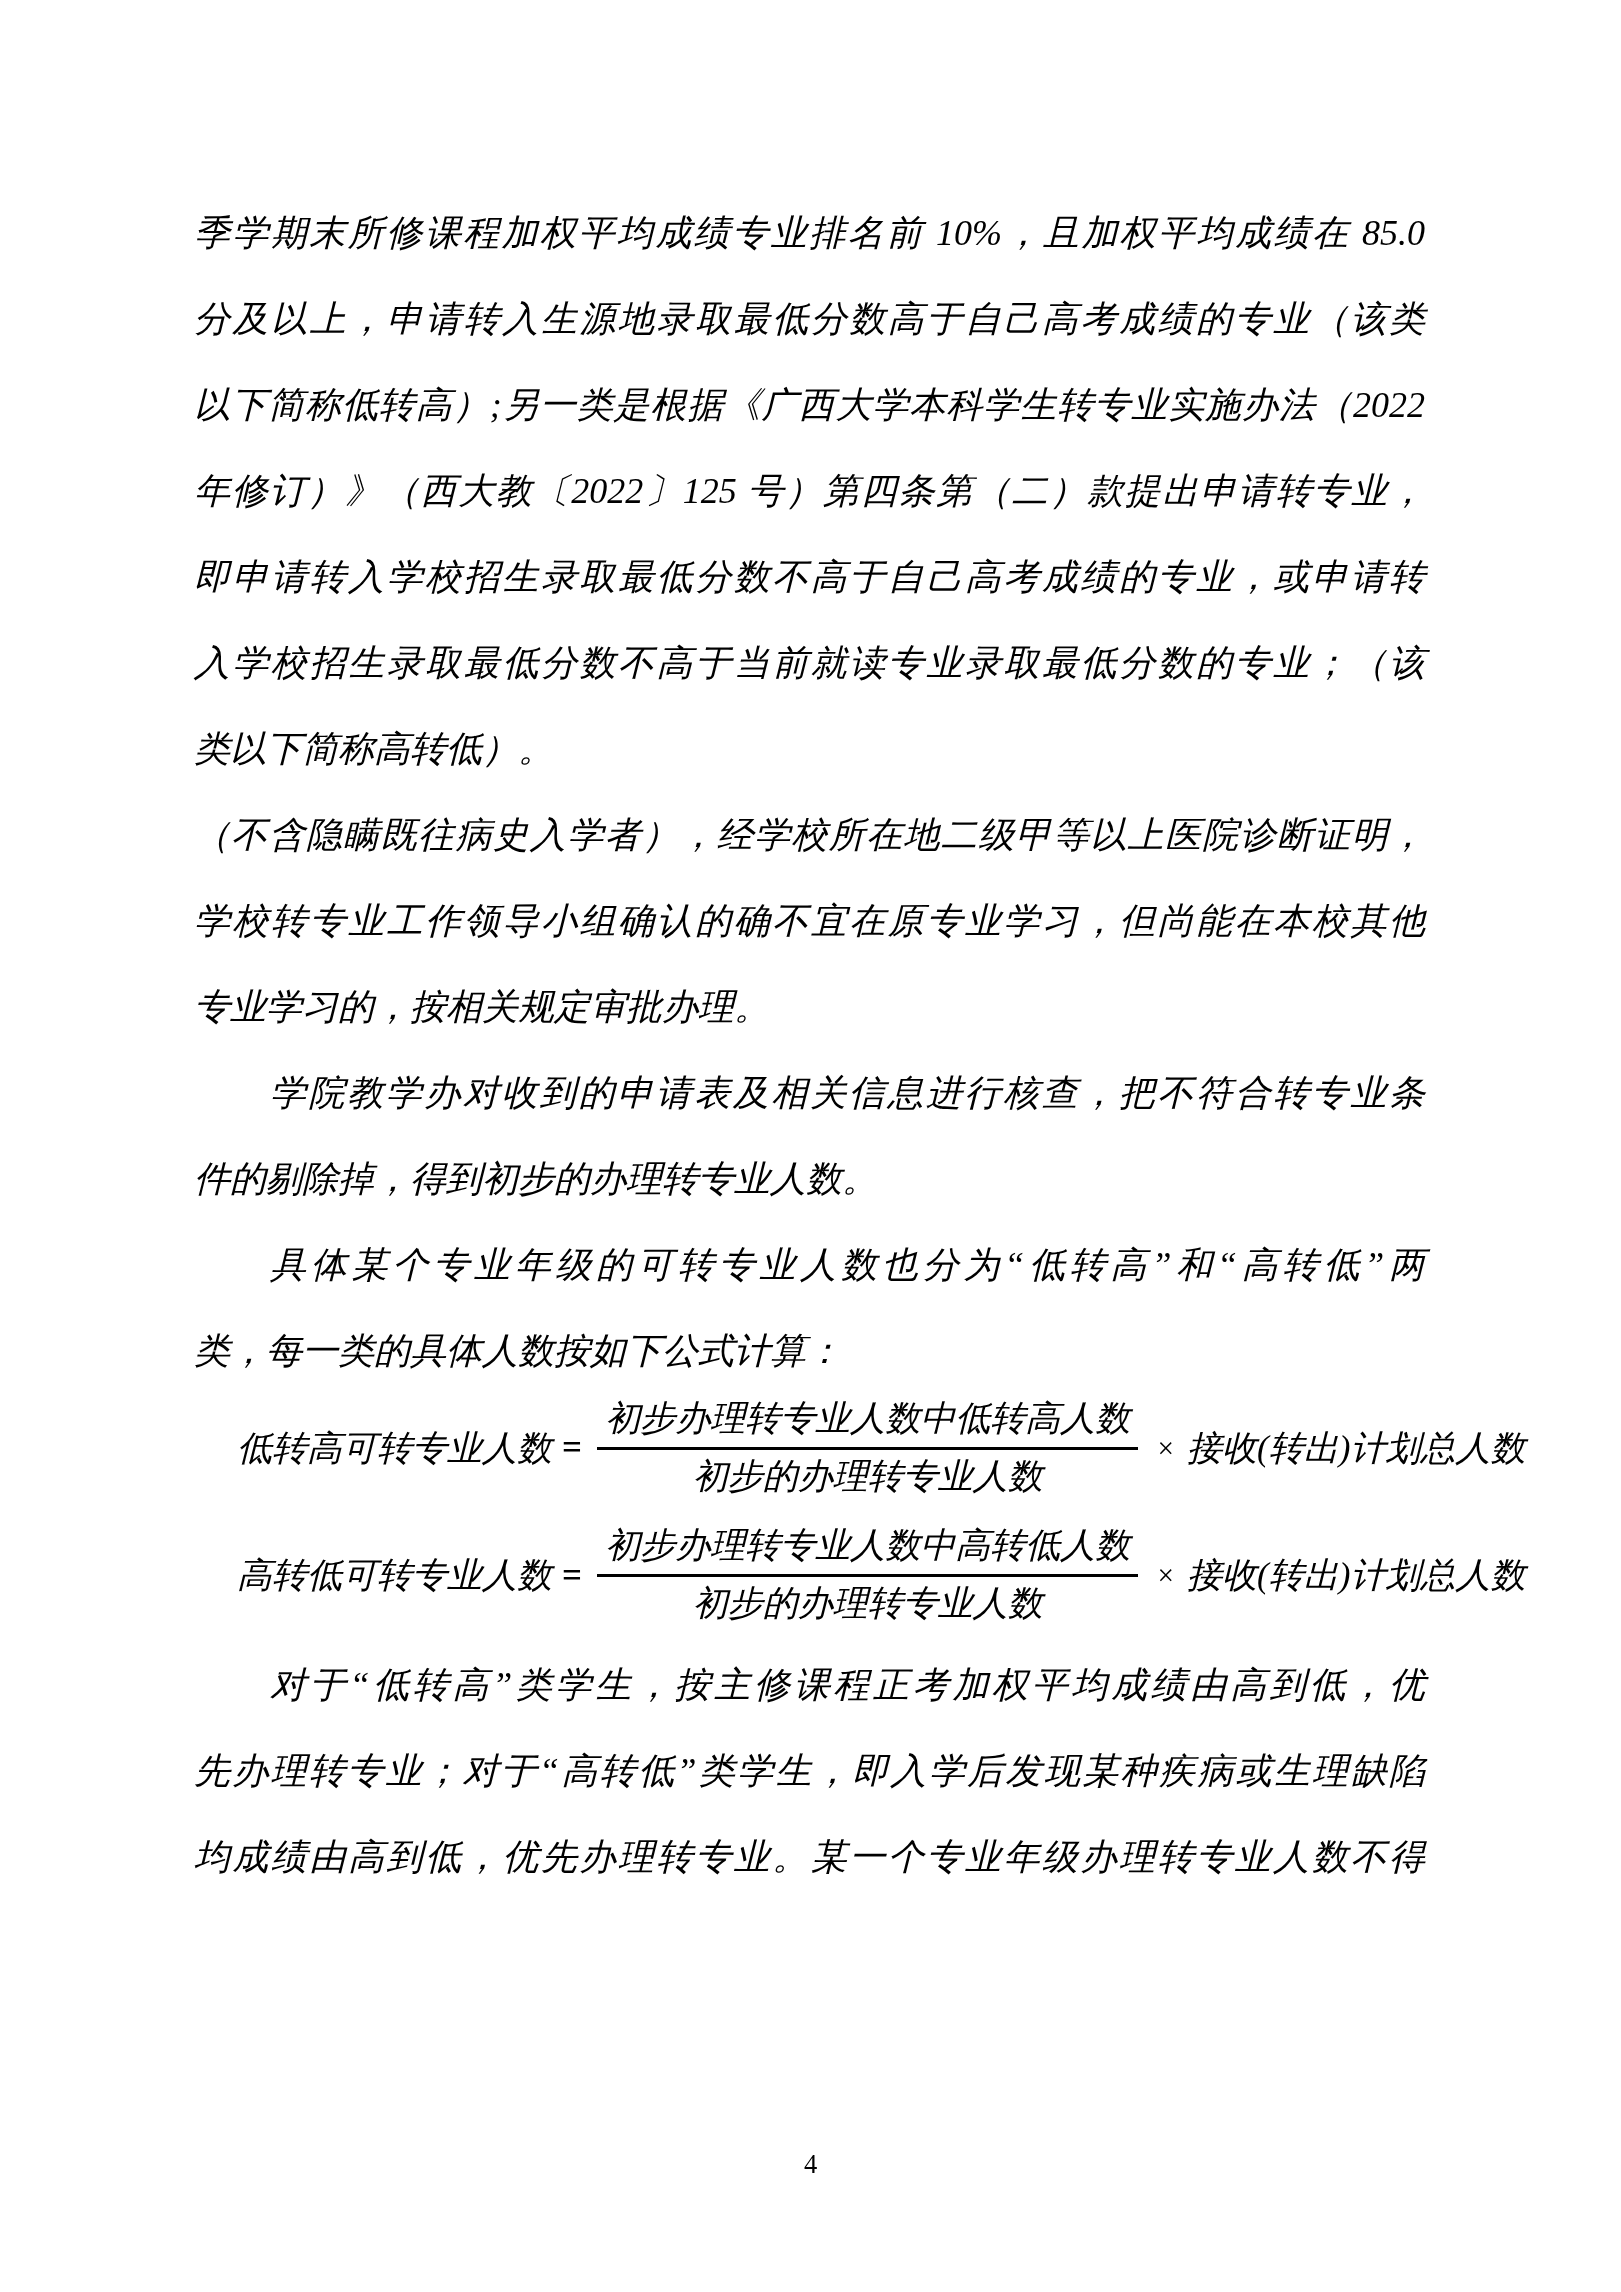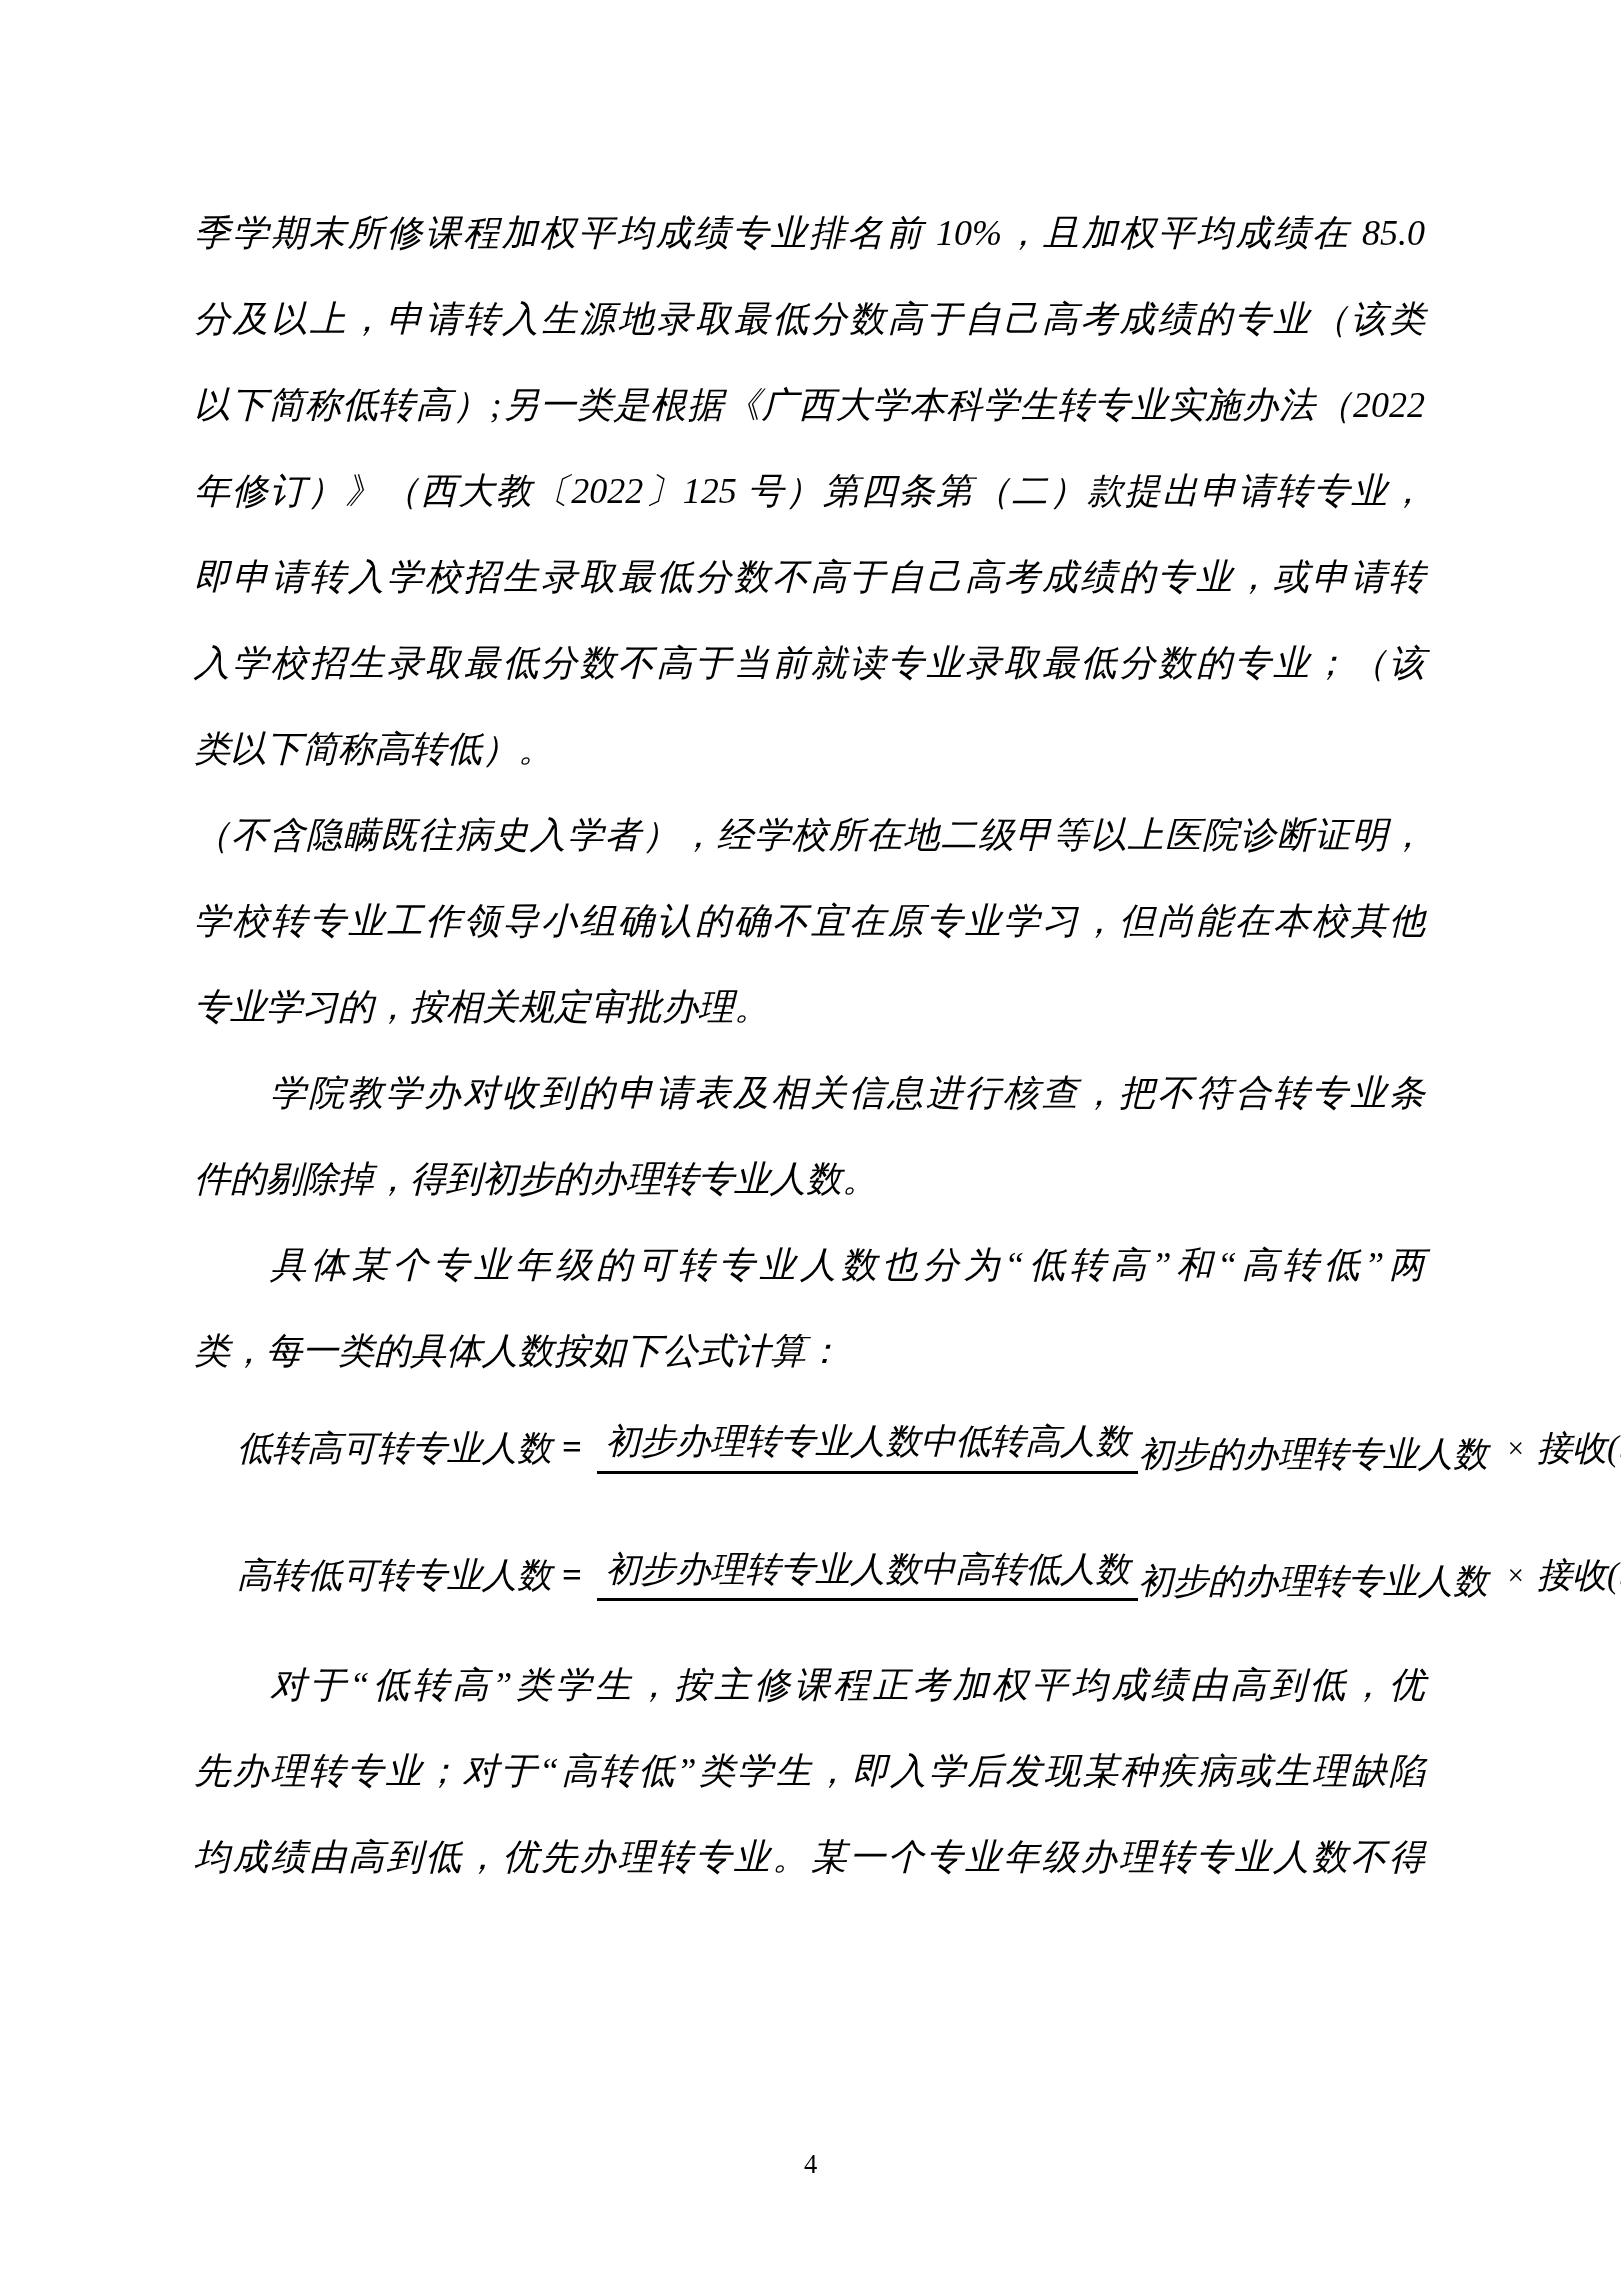--- a/index.html
+++ b/index.html
@@ -49,31 +49,32 @@
   }
   .formula.f2 {
     margin-top: 19.6px;
   }
   .f-eq {
     margin: 0 9.8px;
     font-weight: bold;
   }
   .frac {
     display: inline-flex;
+    flex-direction: column;
     align-items: center;
     text-align: center;
     margin: 0 5.9px;
     line-height: 1.15;
   }
   .frac .num {
     padding: 0 7.8px 7.8px 7.8px;
     border-bottom: 3.9px solid #000000;
   }
   .frac .den {
-    padding-top: 14px;
+    padding-top: 7px;
   }
   .f-times {
     margin: 0 11.8px;
     font-size: 29px;
   }
   .closing {
     margin-top: 12.7px;
   }
   .page-number {
     position: absolute;

